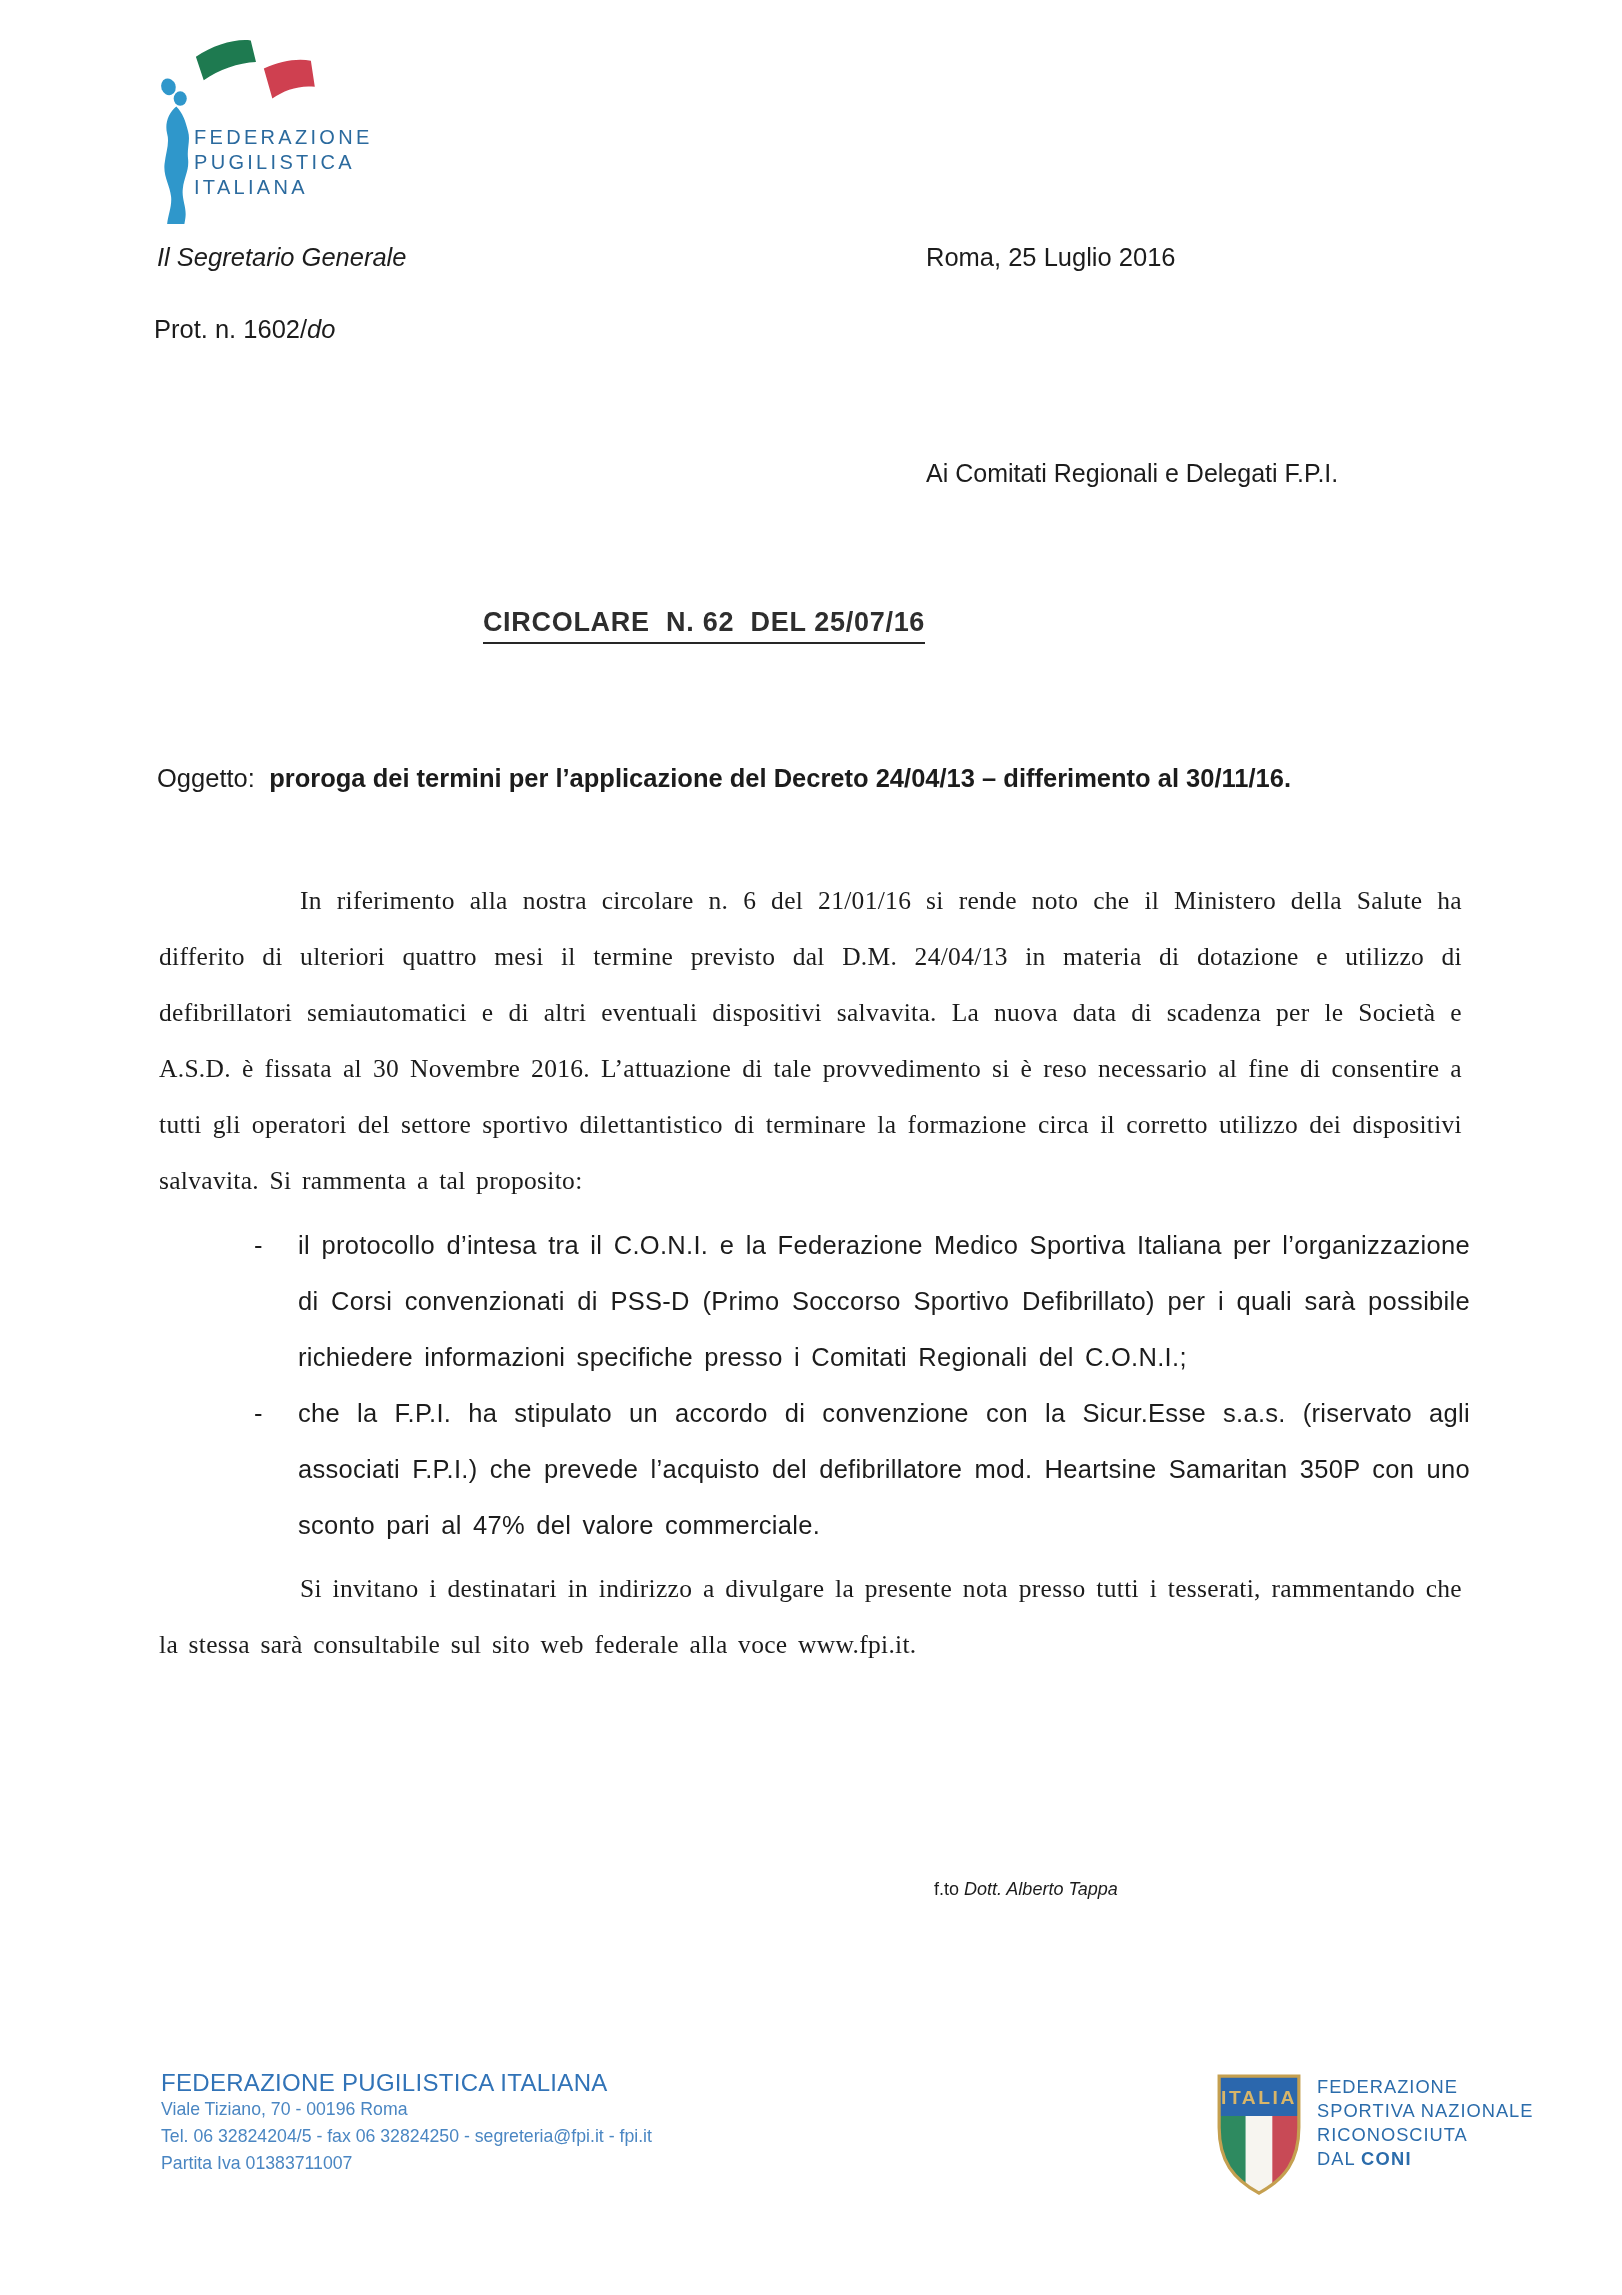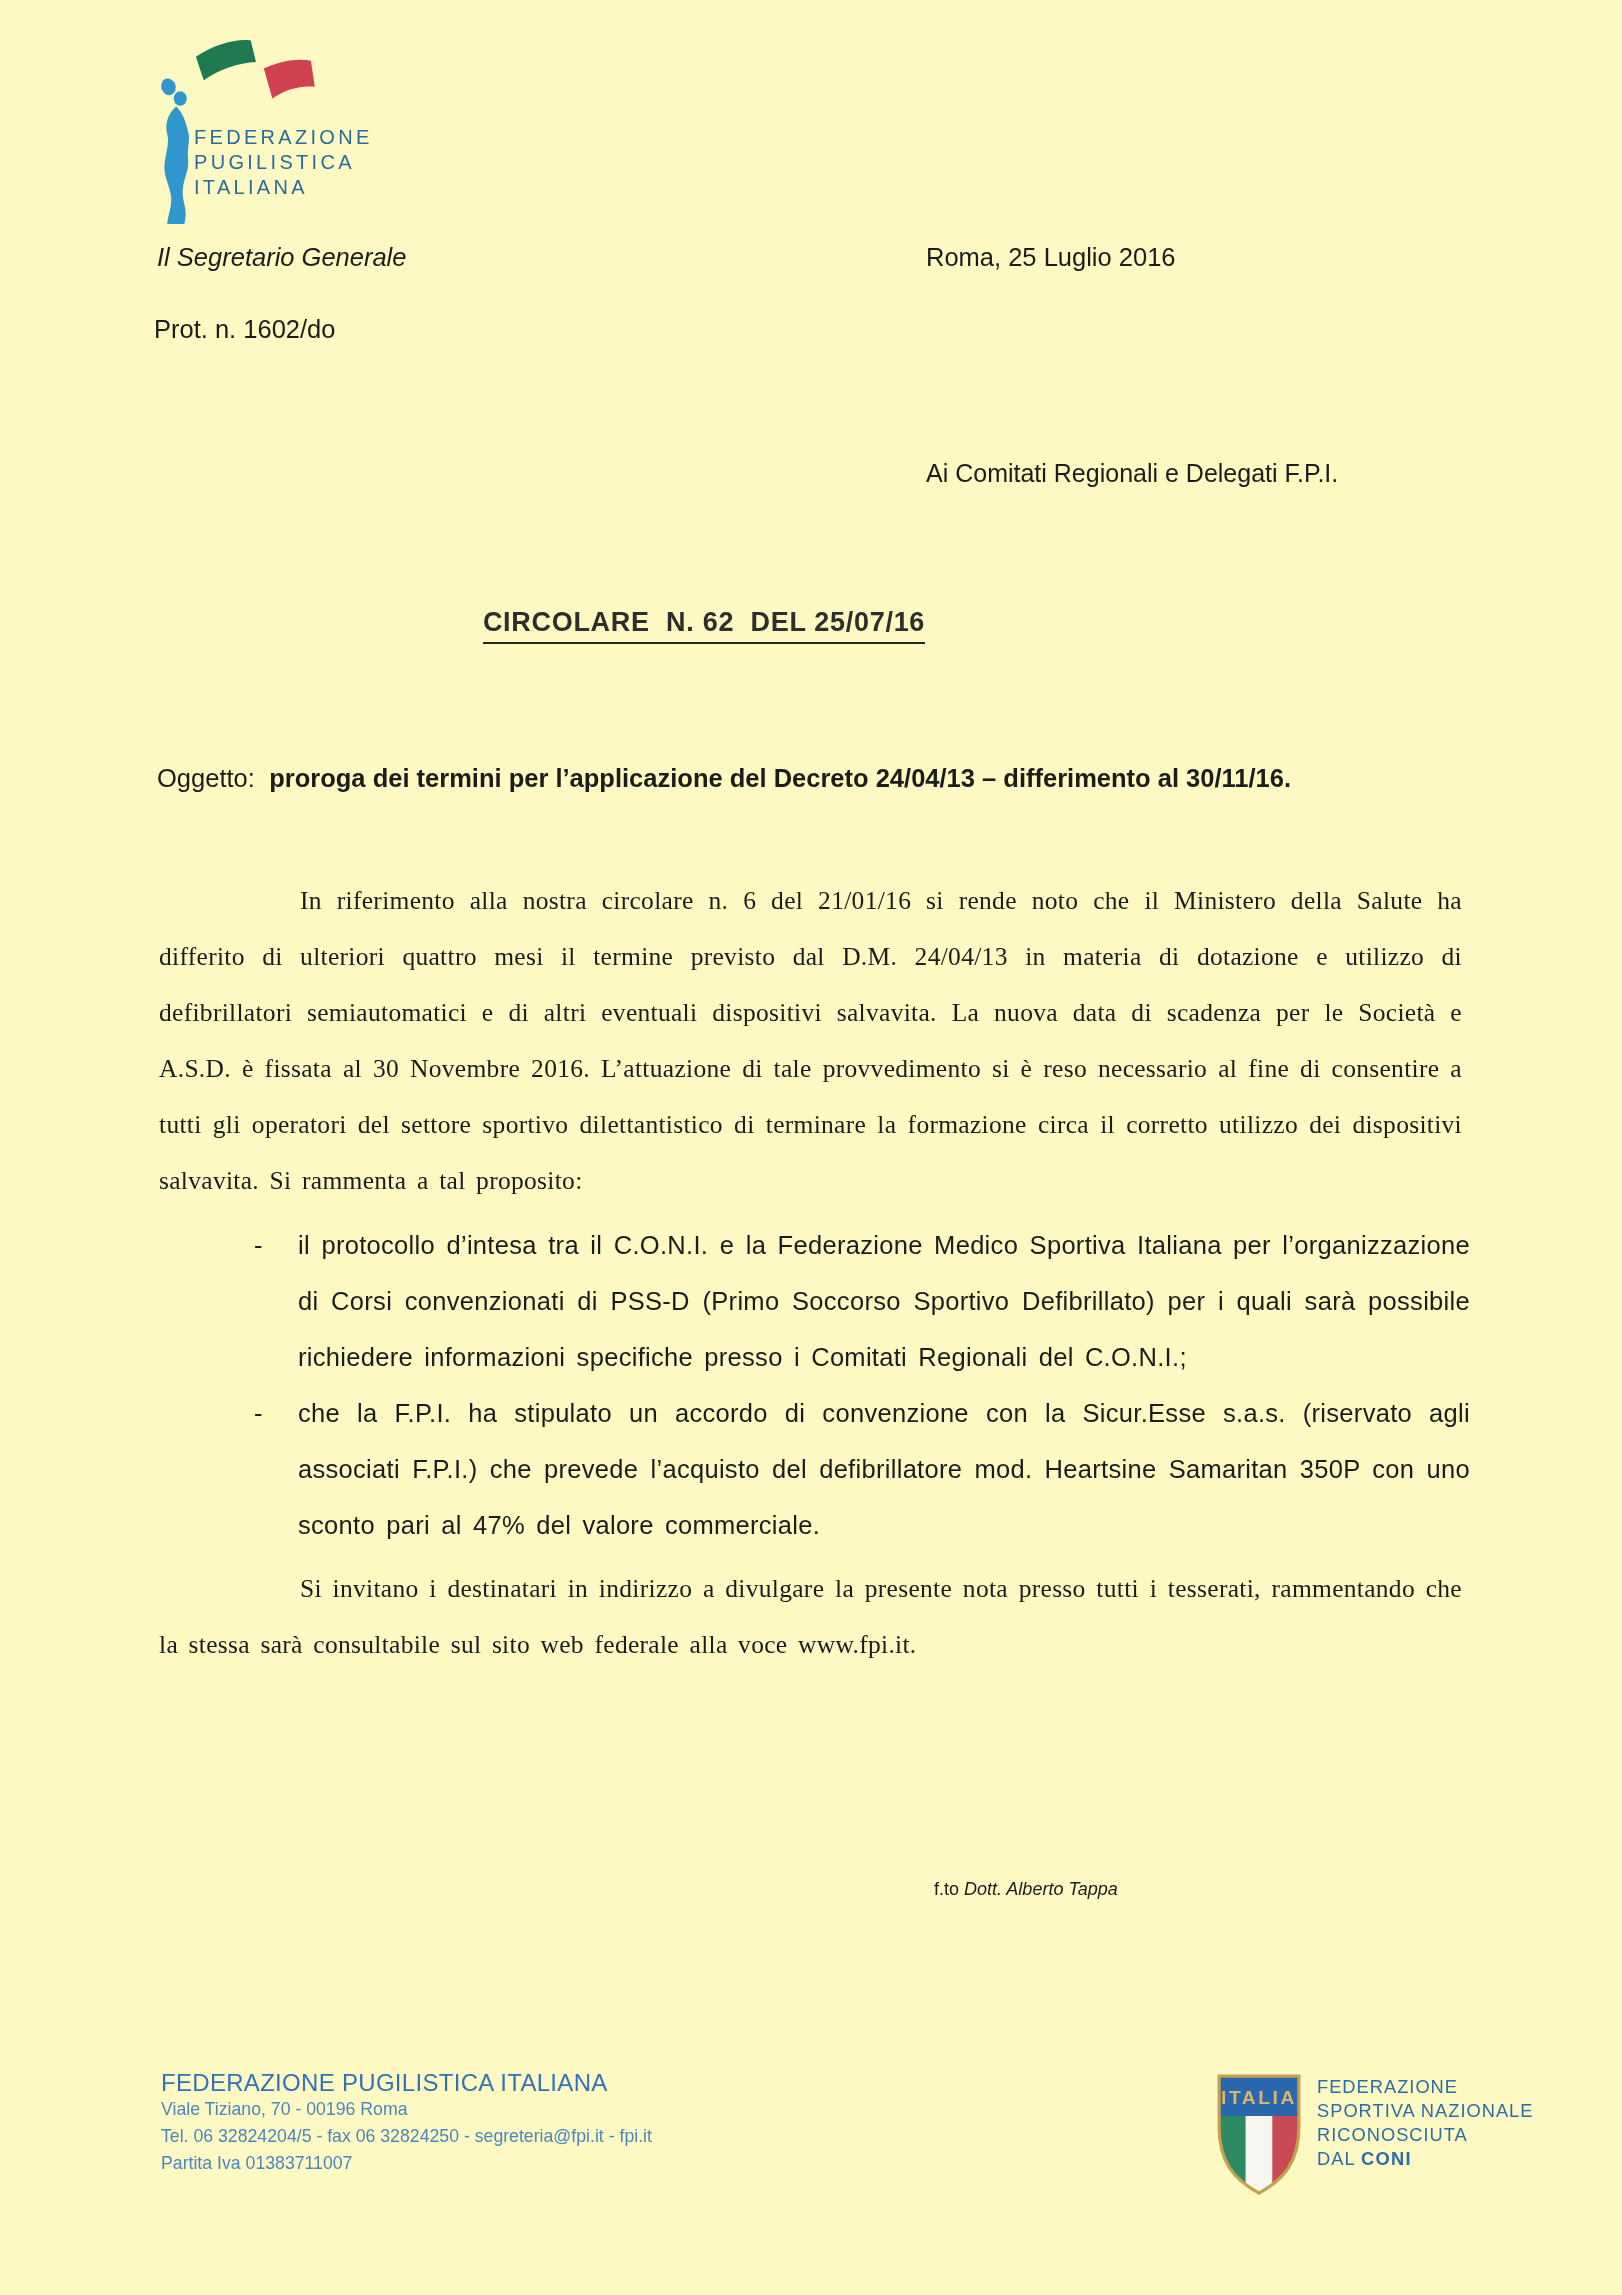--- a/index.html
+++ b/index.html
@@ -1,35 +1,35 @@
 <!DOCTYPE html>
 <html style="font-size:10.5px"><head>
 <meta charset="utf-8">
 <style>
   html,body{margin:0;padding:0;background:#e8e8e6;}
   #page{
     position:relative;
     width:1623px;height:2295px;
-    background:#fef9c3;
+    background:#ffffff;
     font-family:"Liberation Sans", sans-serif;
     color:#1c1c1c;
     overflow:hidden;
   }
   
   .fpi-logo{position:absolute;left:151px;top:27.5px;width:308px;height:196px;}
   .fpi-logo svg{position:absolute;left:0;top:0;width:308px;height:196px;}
   .fpi-logo-text{
     position:absolute;left:43px;top:97px;
     font-size:20px;line-height:25px;letter-spacing:3.3px;
     color:#2b6a9e;
   }
   .sender-line{position:absolute;left:157px;top:243px;font-size:25.5px;font-style:italic;}
   .place-date{position:absolute;left:926px;top:243px;font-size:25.5px;}
   .protocol-line{position:absolute;left:154px;top:315px;font-size:25.5px;}
-  .protocol-line .do{}
+  .protocol-line .do{font-style:italic;}
   .recipient-line{position:absolute;left:926px;top:459px;font-size:25px;}
   
   .circ-title{position:absolute;left:0;top:607px;width:1408px;text-align:center;}
   .circ-title span{
     display:inline-block;font-size:27px;font-weight:bold;
     letter-spacing:0.7px;white-space:pre;
     border-bottom:2.6px solid #262626;padding-bottom:3.9px;color:#2e2e2e;
   }
   
   .subject{

